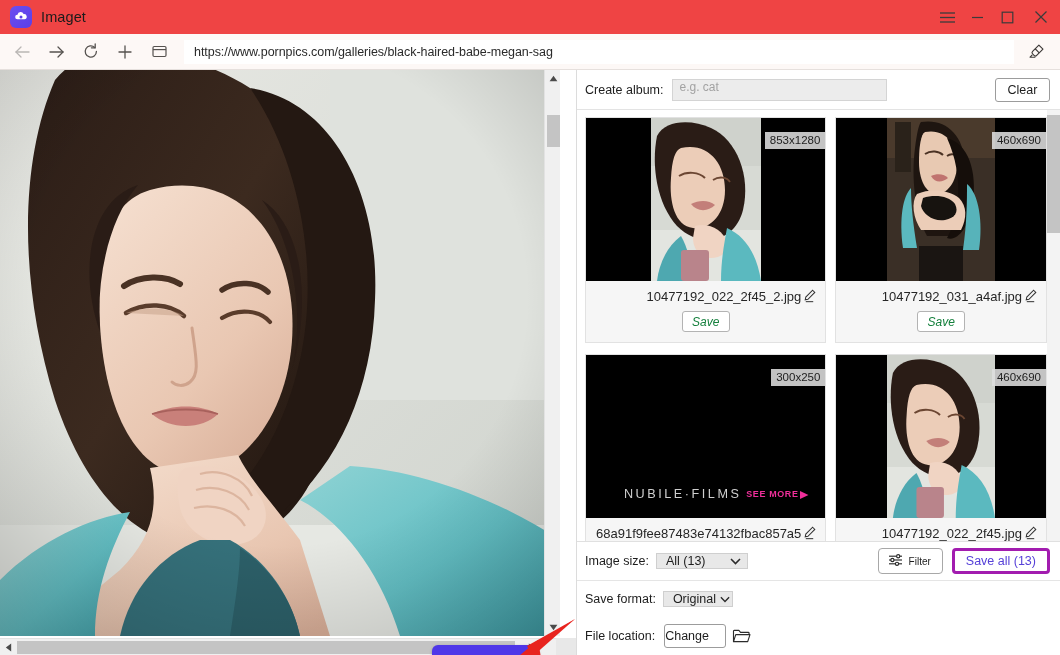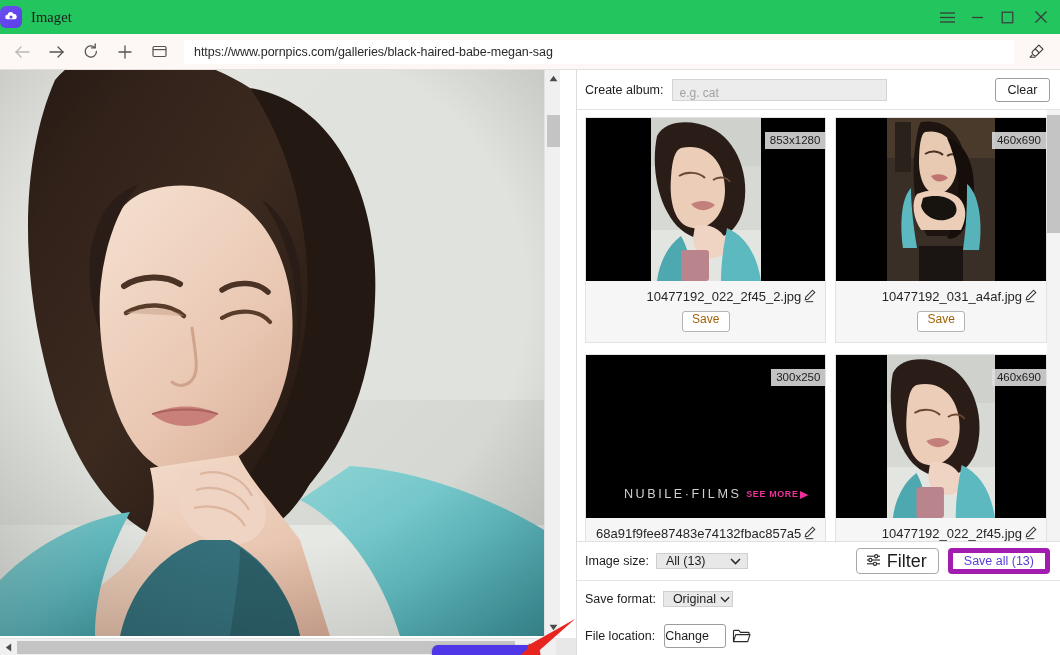--- a/index.html
+++ b/index.html
@@ -6,22 +6,22 @@
   html, body {
     width: 1060px; height: 655px;
     overflow: hidden;
     font-family: "Liberation Sans", sans-serif;
     background: #ffffff;
   }
   .app { position: relative; width: 1060px; height: 655px; display: flex; flex-direction: column; }
 
   
   .titlebar {
-    height: 34px; background: #22c55e; display: flex; align-items: center;
-    flex: none; position: relative; z-index: 5; font-family: Liberation Serif, serif;
+    height: 34px; background: #ef4444; display: flex; align-items: center;
+    padding-left: 10px; flex: none; position: relative; z-index: 5;
   }
   .logo-box {
     width: 22px; height: 22px; border-radius: 6px;
     background: linear-gradient(140deg,#6a4ff0,#5b3ee8);
     display: flex; align-items: center; justify-content: center; flex: none;
   }
   .app-title { font-size: 14.5px; color: #1b1b1b; margin-left: 9px; letter-spacing: .1px; }
   .win-controls { margin-left: auto; display: flex; align-items: center; height: 34px; }
   .win-btn {
     width: 30px; height: 34px; display: flex; align-items: center; justify-content: center;
@@ -100,21 +100,21 @@
     flex: 1; display: flex; flex-direction: column; background: #ffffff;
     border-left: 1px solid #dcdcdc; min-width: 0;
   }
   .album-row {
     height: 40px; flex: none; display: flex; align-items: center;
     padding: 0 10px 0 8px; background: #ffffff; border-bottom: 1px solid #e3e3e3;
   }
   .album-label { font-size: 12.5px; color: #1d1d1d; }
   .album-input {
     width: 215px; height: 22px; background: #ececec; border: 1px solid #d4d4d4;
-    margin-left: 8px; display: flex; align-items: flex-end; padding-left: 7px;
+    margin-left: 8px; display: flex; align-items: flex-start; padding-left: 7px;
   }
   .album-input span { font-size: 12px; color: #a2a2a2; }
   .clear-btn {
     margin-left: auto; width: 55px; height: 24px; border: 1px solid #9c9c9c; border-radius: 3px;
     background: #fff; display: flex; align-items: center; justify-content: center;
     font-size: 12.5px; color: #1d1d1d;
   }
 
   
   .grid-area { flex: 1; position: relative; overflow: hidden; background: #ffffff; }
@@ -136,22 +136,22 @@
     display: flex; align-items: center; height: 30px; padding: 0 8px 0 10px;
   }
   .card-name {
     flex: 1; text-align: right; font-size: 13px; color: #262626;
     white-space: nowrap; overflow: hidden; text-overflow: clip;
   }
   .pencil { width: 16px; flex: none; display: flex; align-items: center; justify-content: center; }
   .save-row { height: 31px; display: flex; align-items: flex-start; justify-content: center; }
   .save-btn {
     width: 48px; height: 21px; border: 1px solid #b3b3b3; border-radius: 3px;
-    background: #fff; display: flex; justify-content: center;
-    font-size: 12px; color: #a16207;
+    background: #fff; display: flex; align-items: center; justify-content: center;
+    font-size: 12px; color: #15803d; font-style: italic;
   }
 
   
   .rscroll { position: absolute; right: 0; top: 0; width: 13px; height: 100%; background: #f3f3f3; }
   .rthumb { position: absolute; left: 0; top: 5px; width: 13px; height: 118px; background: #c4c4c4; }
 
   
   .controls { flex: none; background: #ffffff; }
   .ctrl-row1 {
     height: 40px; display: flex; align-items: center; padding: 0 10px 0 8px;
@@ -163,24 +163,24 @@
     display: flex; align-items: center; padding: 0 6px 0 9px; margin-left: 7px;
     font-size: 12.5px; color: #1d1d1d;
   }
   .select .caret { margin-left: auto; padding-left: 14px; display: flex; align-items: center; }
   .sel-size { width: 92px; }
   .sel-fmt { width: 70px; padding-right: 5px; }
   .sel-fmt .caret { padding-left: 4px; }
   .filter-btn {
     margin-left: auto; height: 26px; padding: 0 11px 0 9px; border: 1px solid #a8a8a8;
     border-radius: 4px; background: #fff; display: flex; align-items: center;
-    font-size: 18px; color: #1d1d1d; gap: 6px;
+    font-size: 10px; color: #1d1d1d; gap: 6px;
   }
   .saveall-btn {
-    margin-left: 9px; height: 26px; padding: 0 11px; border: 5px solid #a21caf;
+    margin-left: 9px; height: 26px; padding: 0 11px; border: 3px solid #a21caf;
     border-radius: 4px; background: #fff; display: flex; align-items: center;
     font-size: 12.5px; color: #5641d8;
   }
   .ctrl-row2 { height: 36px; display: flex; align-items: center; padding: 0 10px 0 8px; }
   .ctrl-row3 { height: 38px; display: flex; align-items: center; padding: 0 8px 0 8px; }
   .path-input {
     flex: 1; height: 24px; background: #ececec; border: 1px solid #d4d4d4;
     margin-left: 8px; display: flex; align-items: center; padding-left: 7px;
     font-size: 12px; color: #2a2a2a;
   }

